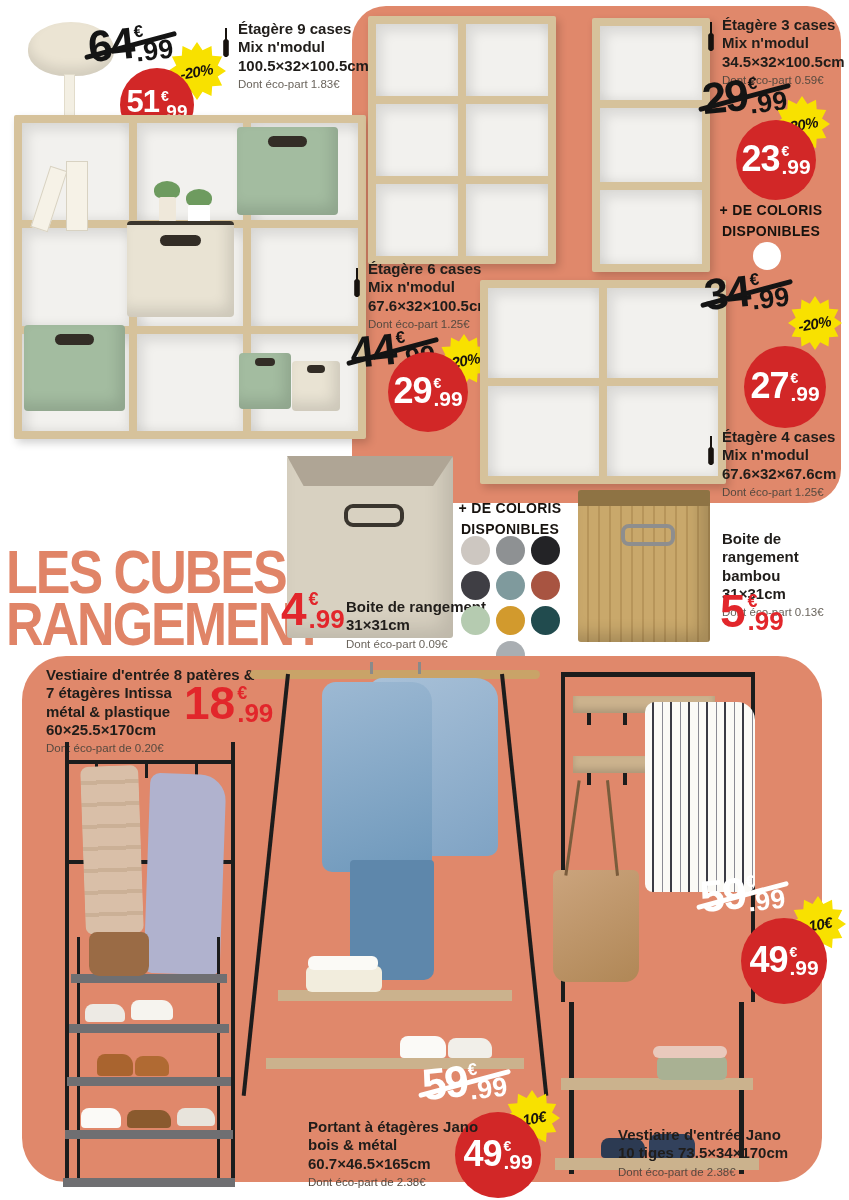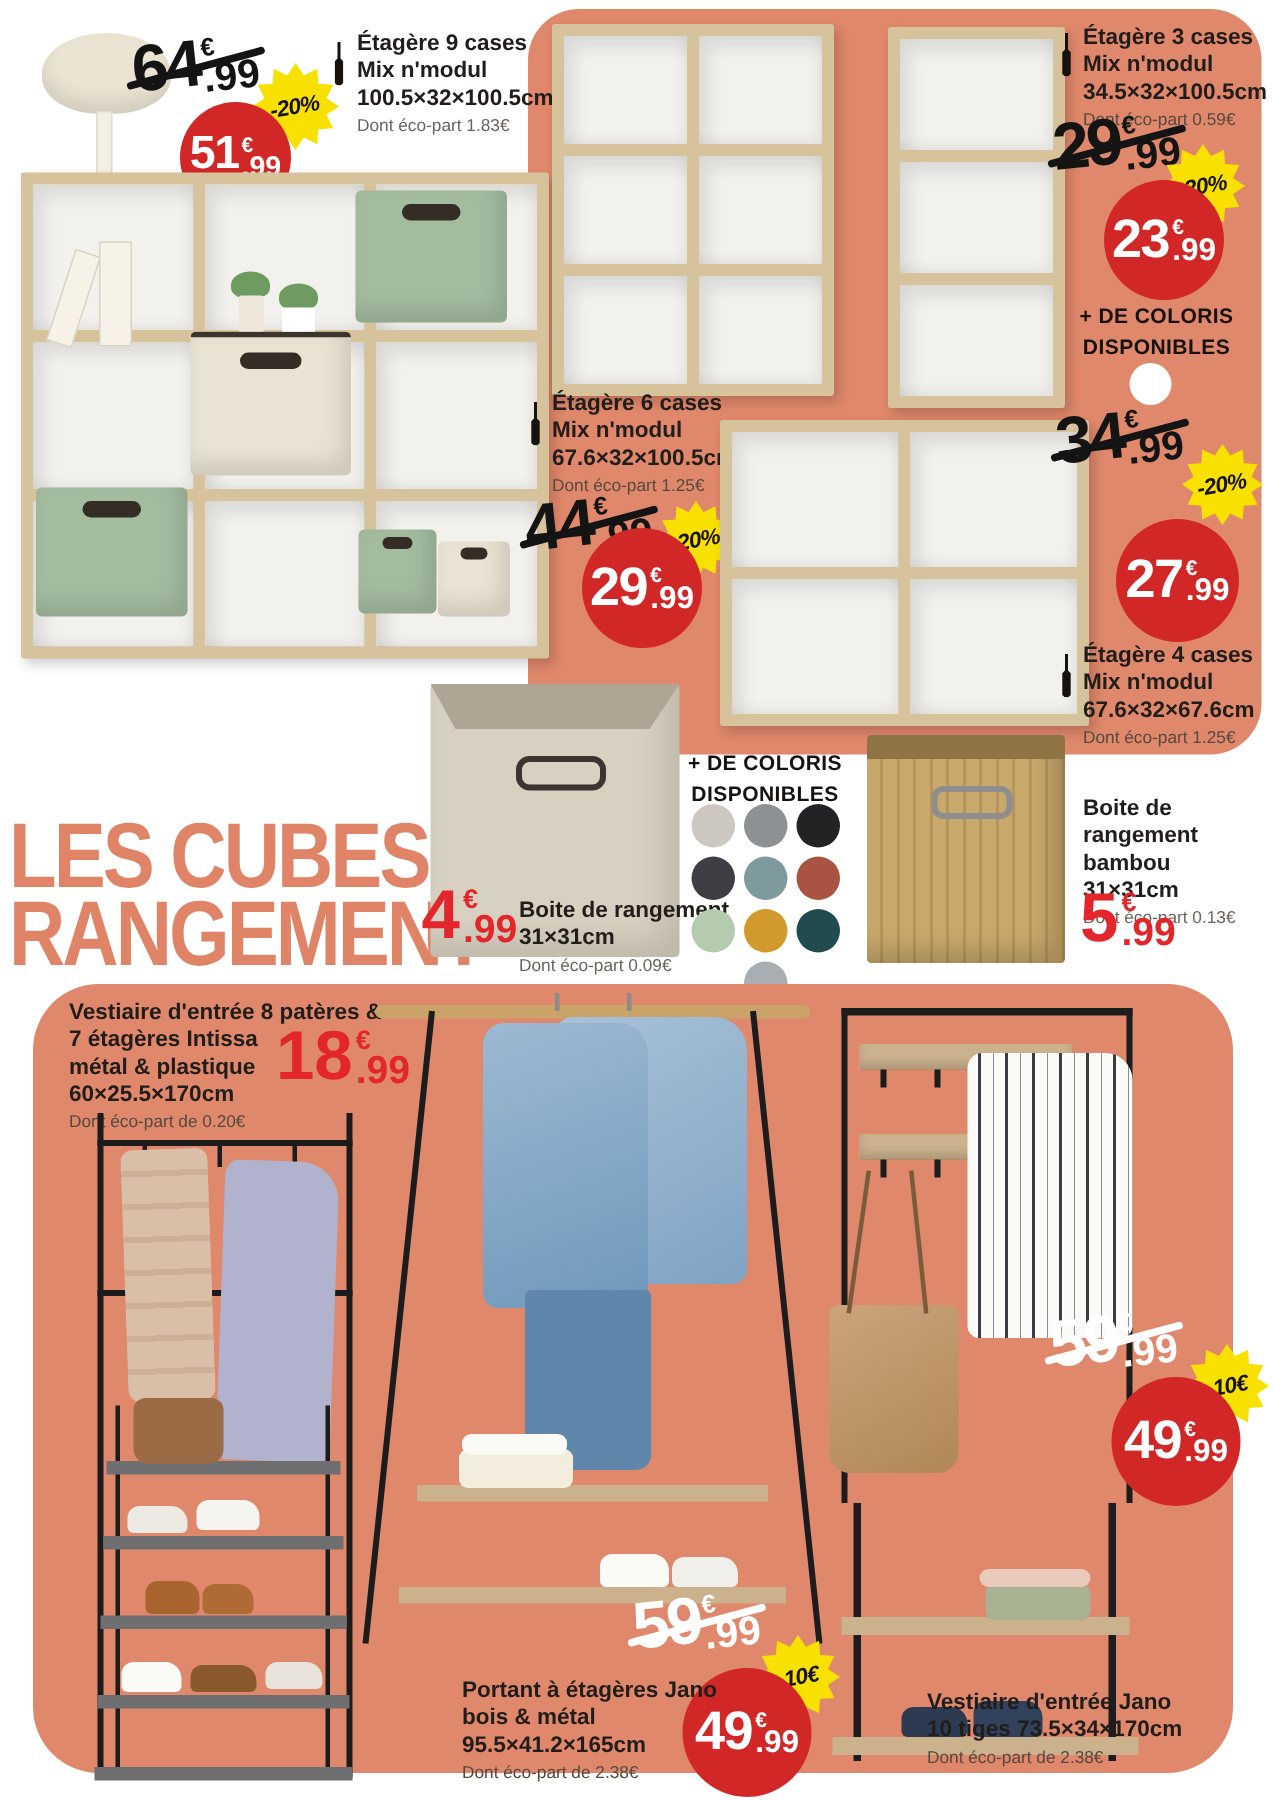--- a/index.html
+++ b/index.html
@@ -428,21 +428,21 @@
         <span class="pe">49</span>
     <span class="pstack">
           <span class="pcur">€</span>
     <span class="pc">.99</span>
         </span>
       </span>
   </div>
   <div class="plabel panel-label" style="left:308px;top:1118px;">
     <span>Portant à étagères Jano</span>
     <span>bois &amp; métal</span>
-    <span>95.5×41.2×165cm</span>
+    <span>60.7×46.5×165cm</span>
     <span class="eco">Dont éco-part de 2.38€</span>
   </div>
 
   <div class="abs" style="left:553px;top:660px;width:215px;height:520px;">
     <div class="bar" style="left:8px;top:12px;width:4px;height:330px;"></div>
     <div class="bar" style="left:198px;top:12px;width:4px;height:330px;"></div>
     <div class="bar" style="left:8px;top:12px;width:194px;height:5px;"></div>
     <div class="woodrail" style="left:20px;top:36px;width:142px;height:17px;"></div>
     <div class="woodrail" style="left:20px;top:96px;width:142px;height:17px;"></div>
     <div class="bar" style="left:34px;top:53px;width:4px;height:12px;"></div>

